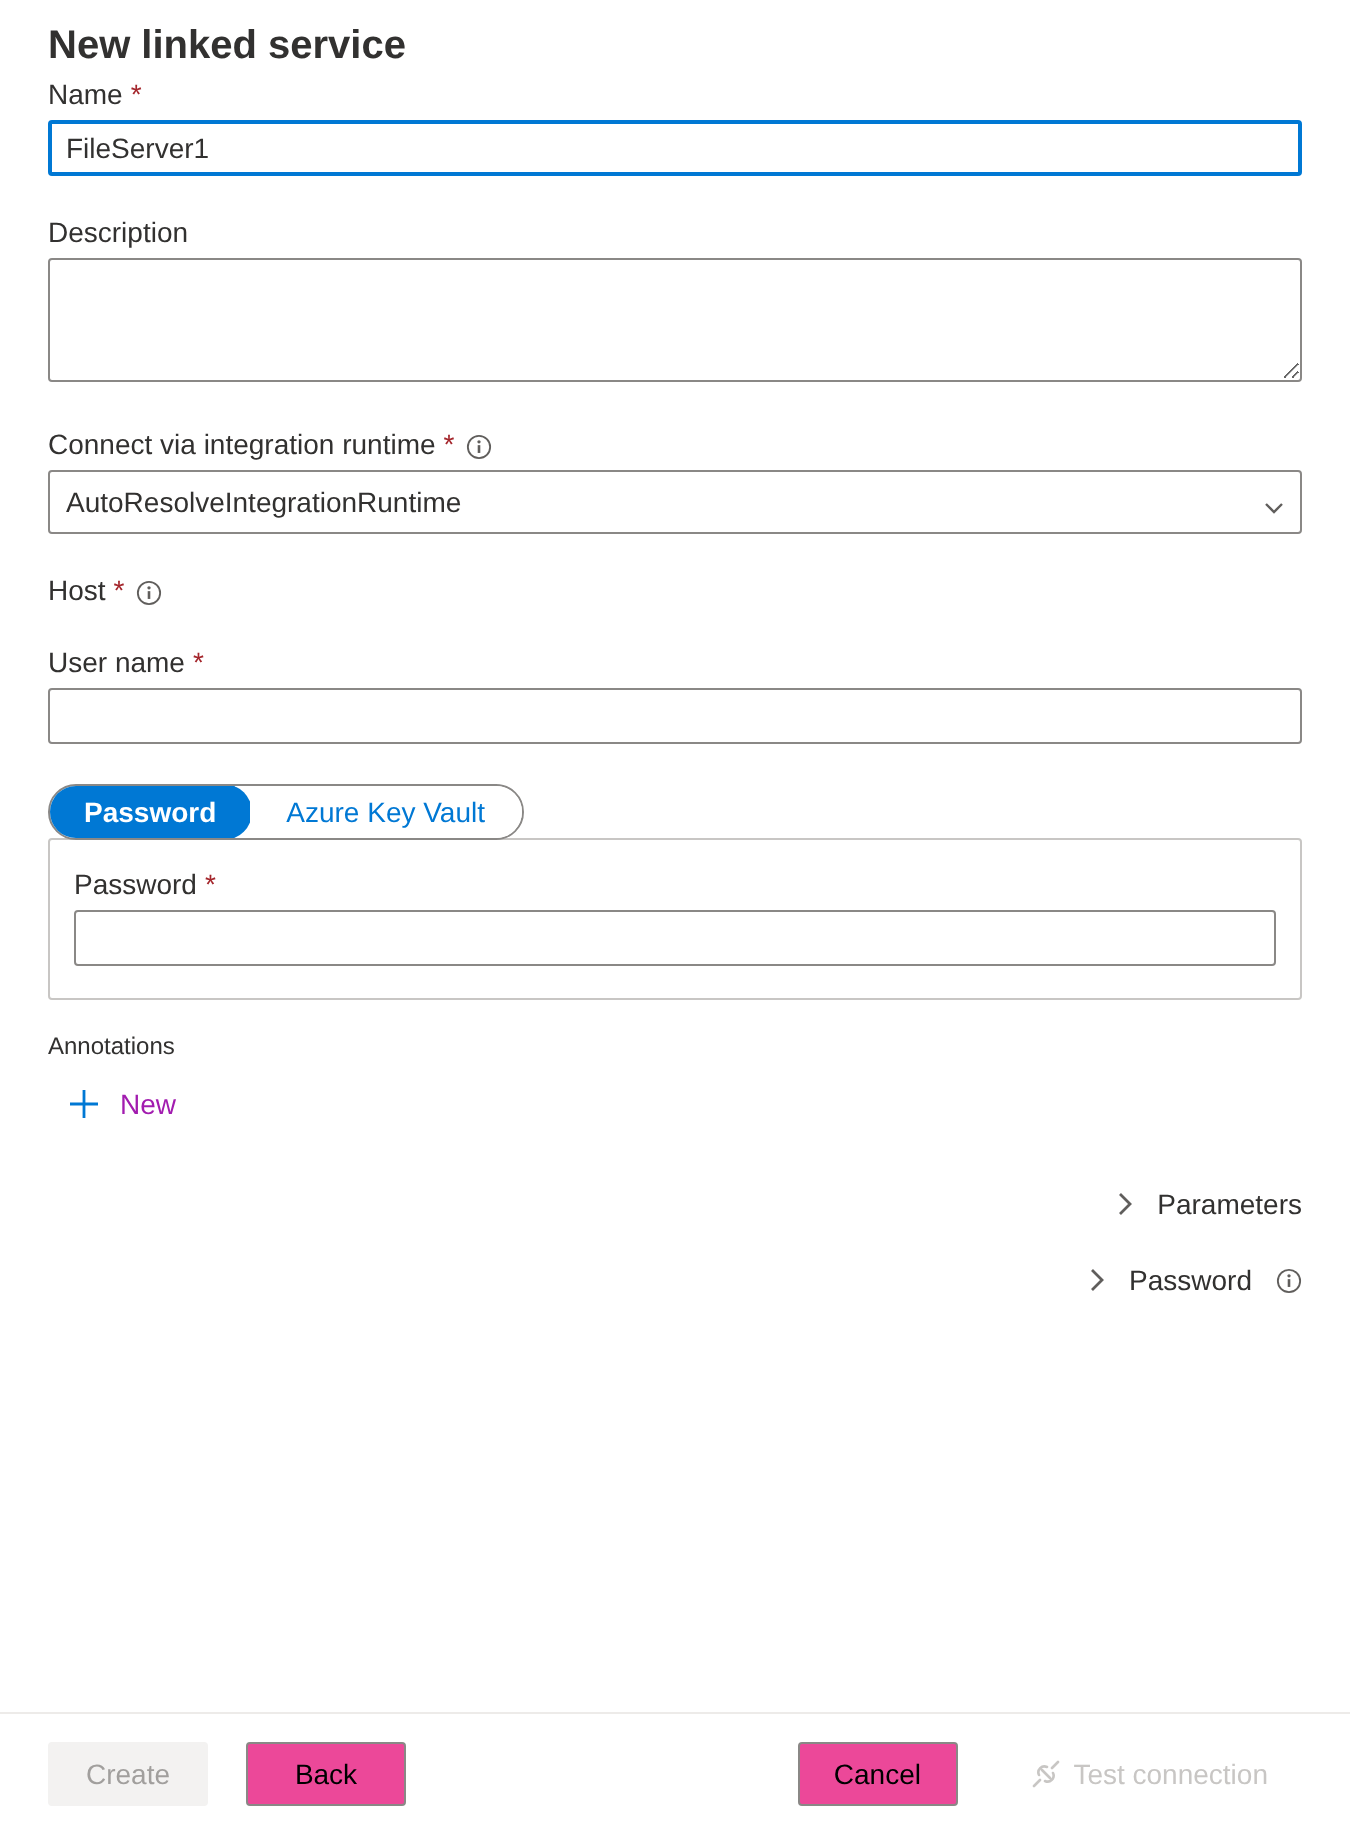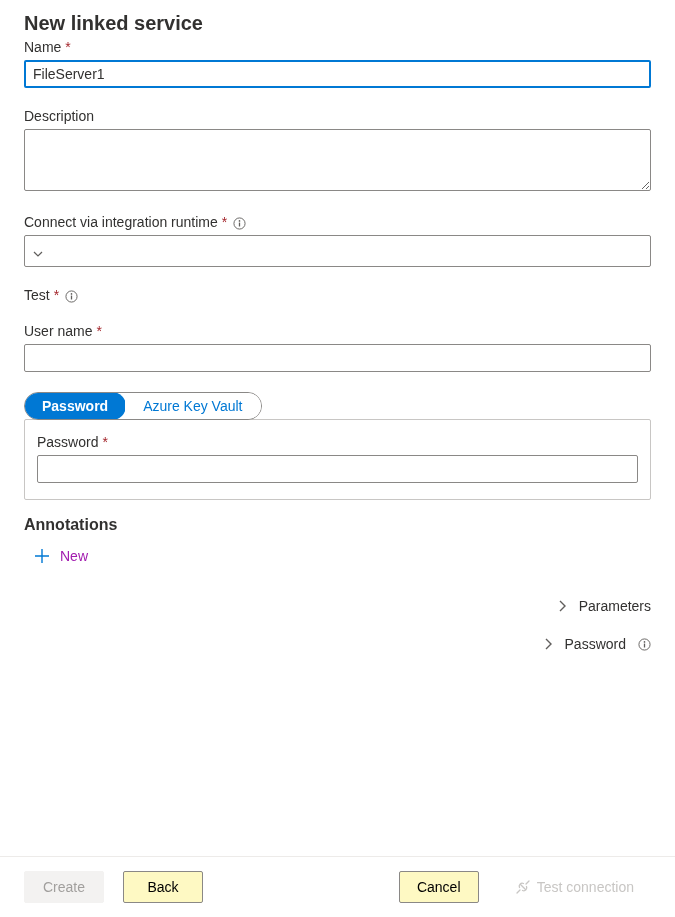--- a/index.html
+++ b/index.html
@@ -121,22 +121,22 @@
     height: 28px;
   }
   .pill-tab:not(.active) { color: #0078d4; }
   .password-box {
     border: 1px solid #c8c6c4;
     border-radius: 2px;
     padding: 14px 12px 16px 12px;
     margin-top: 0;
   }
   .section-heading {
-    font-size: 16px;
-    font-weight: 700;
+    font-size: 12px;
+    font-weight: 400;
     margin-bottom: 10px;
   }
   .new-btn {
     display: inline-flex;
     align-items: center;
     gap: 10px;
     color: #a21caf;
     cursor: pointer;
     padding: 4px 0 4px 10px;
     font-size: 14px;
@@ -171,21 +171,21 @@
   .footer-left, .footer-right {
     display: flex;
     align-items: center;
     gap: 19px;
   }
   .btn {
     min-width: 80px;
     height: 32px;
     padding: 0 16px;
     border: 1px solid #8a8886;
-    background: #fef9c3;
+    background: #ec4899;
     border-radius: 2px;
     font-family: inherit;
     font-size: 14px;
     cursor: pointer;
     display: inline-flex;
     align-items: center;
     justify-content: center;
     gap: 6px;
   }
   .btn.primary-disabled {
@@ -237,32 +237,33 @@
           <span class="req">*</span>
         <span class="info-icon">
           <svg viewBox="0 0 14 14" width="13" height="13">
               <circle cx="7" cy="7" r="6" fill="none" stroke="#605e5c" stroke-width="1"></circle>
               <circle cx="7" cy="4.2" r="0.9" fill="#605e5c"></circle>
               <rect x="6.3" y="6" width="1.4" height="4.2" fill="#605e5c"></rect>
             </svg>
         </span>
       </div>
       <div class="select">
+        <span>AutoResolveIntegrationRuntime</span>
         <span class="chevron-down">
           <svg viewBox="0 0 10 10" width="10" height="10">
               <path d="M1 3 L5 7 L9 3" fill="none" stroke="#605e5c" stroke-width="1.2"></path>
             </svg>
         </span>
       </div>
     </div>
 
     
     <div class="field-group">
       <div class="field-label">
-        <span>Test</span>
+        <span>Host</span>
           <span class="req">*</span>
         <span class="info-icon">
           <svg viewBox="0 0 14 14" width="13" height="13">
               <circle cx="7" cy="7" r="6" fill="none" stroke="#605e5c" stroke-width="1"></circle>
               <circle cx="7" cy="4.2" r="0.9" fill="#605e5c"></circle>
               <rect x="6.3" y="6" width="1.4" height="4.2" fill="#605e5c"></rect>
             </svg>
         </span>
       </div>
     </div>

